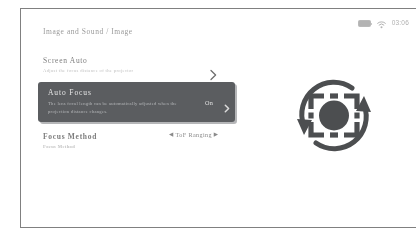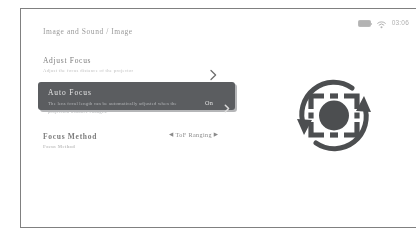--- a/index.html
+++ b/index.html
@@ -108,21 +108,21 @@
     width: 9px;
     height: 12px;
   }
 
   
   #card-auto-focus {
     position: absolute;
     left: 17px;
     top: 73px;
     width: 197px;
-    height: 28px;
+    height: 40px;
     background: #5b5d60;
     border-radius: 3px;
     box-shadow: 2px 2px 0 0 rgba(120,122,125,0.55);
   }
   #card-title {
     position: absolute;
     left: 10px;
     top: 6px;
     font-size: 7.5px;
     color: #e8e8e8;
@@ -202,21 +202,21 @@
         <path d="M2.1 4.0 A3.4 3.4 0 0 1 6.9 4.0" stroke="#b3b3b3" stroke-width="1" fill="none" stroke-linecap="round"></path>
         <circle cx="4.5" cy="6.3" r="1" fill="#b3b3b3"></circle>
       </svg>
     </span>
     <span class="clock-text">03:06</span>
   </div>
 
   <div id="breadcrumb">Image and Sound / Image</div>
 
   <div class="row" id="row-screen-focus">
-    <div class="row-title">Adjust Focus</div>
+    <div class="row-title">Screen Auto</div>
     <div class="row-sub">Adjust the focus distance of the projector</div>
   </div>
   <div id="screen-focus-chevron">
     <svg width="9" height="12" viewBox="0 0 9 12">
       <path d="M2 1.5 L6.6 6 L2 10.5" stroke="#6e6e6e" stroke-width="1.3" fill="none" stroke-linecap="round" stroke-linejoin="round"></path>
     </svg>
   </div>
 
   <div id="card-auto-focus">
     <div id="card-title">Auto Focus</div>

